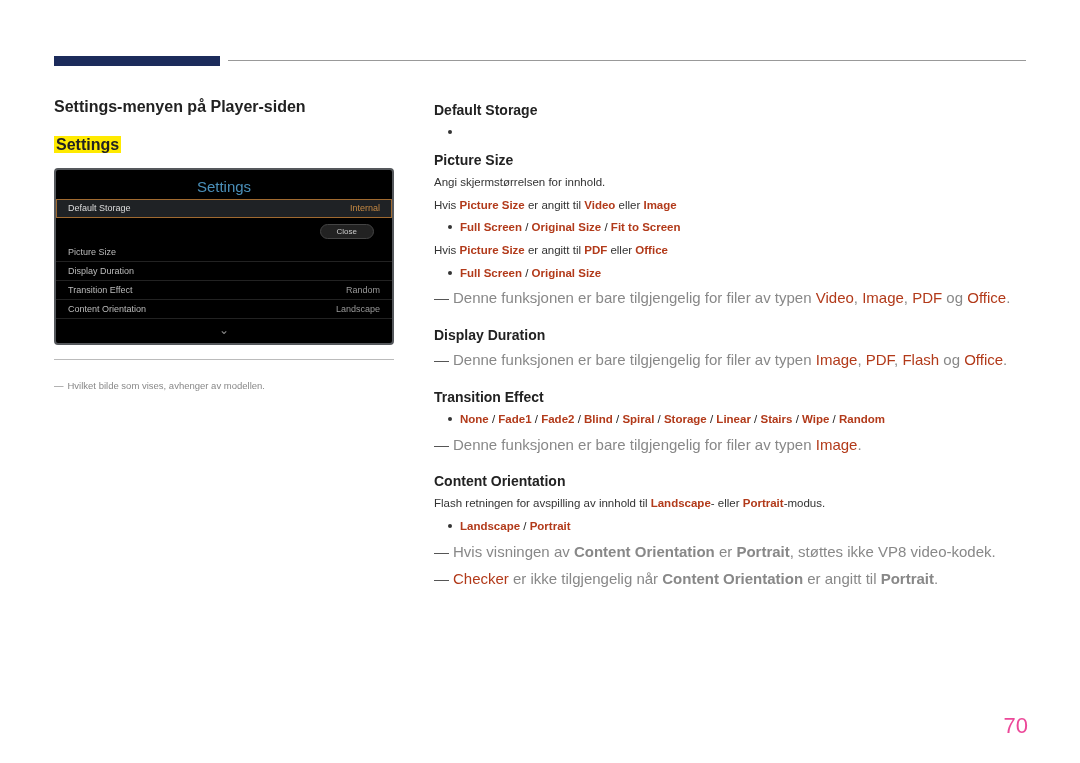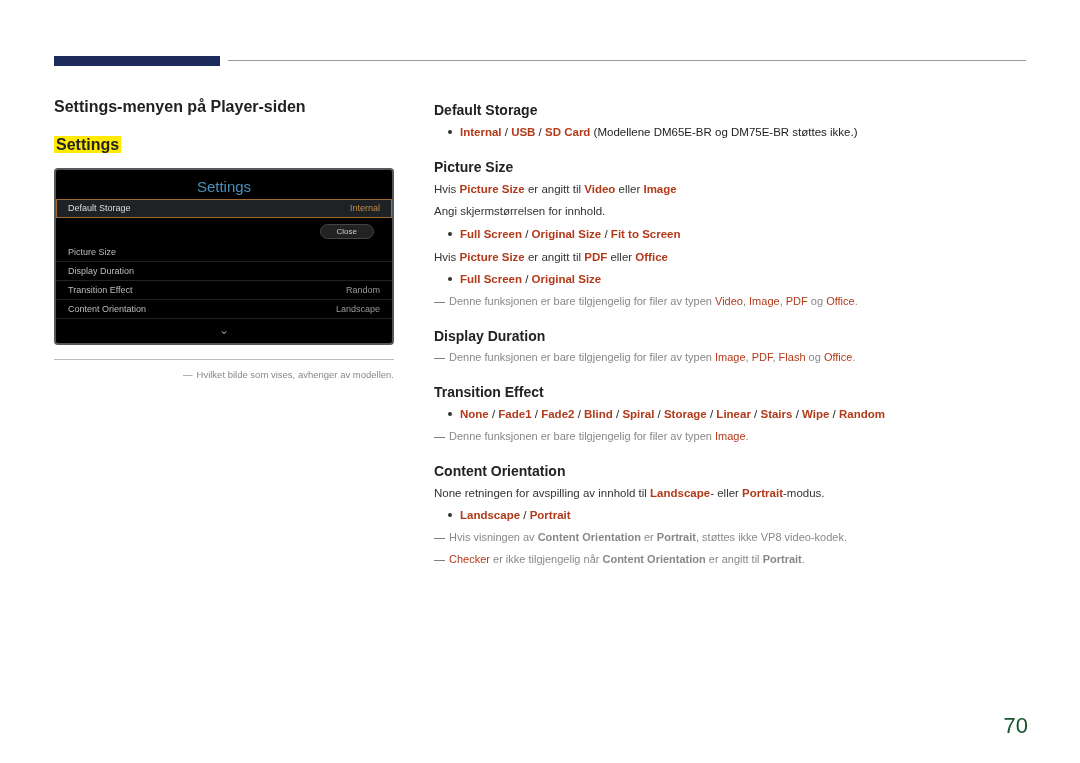--- a/index.html
+++ b/index.html
@@ -107,22 +107,21 @@
     text-align: center;
     color: #888;
     font-size: 12px;
     padding: 4px 0 6px;
   }
   .left-foot {
     margin-top: 14px;
     font-size: 9.5px;
     color: #888;
     border-top: 1px solid #bbb;
-    padding-top: 9px;
-    text-align: right;
+    padding-top: 20px;
   }
   .left-foot .dash { margin-right: 4px; }
 
   .section-h {
     font-size: 14px;
     font-weight: 700;
     color: #222;
     margin-top: 18px;
     margin-bottom: 6px;
   }
@@ -141,33 +140,33 @@
     font-size: 11.5px;
     line-height: 1.45;
   }
   .bullet-dot {
     width: 4px; height: 4px; background:#333; border-radius:50%;
     margin-top: 6px; flex:none;
   }
   .em-red { color: #b23a1a; font-weight: 600; }
   .em-red-n { color: #b23a1a; }
   .dash-note {
-    font-size: 11px;
+    font-size: 15px;
     color: #888;
     margin-bottom: 6px;
     line-height: 1.45;
   }
   .dash-note .dash { color:#555; margin-right:4px; }
   .pagenum {
     position: absolute;
     right: 52px;
     bottom: 24px;
     font-size: 22px;
     font-weight: 300;
-    color: #14532d;
+    color: #ec4899;
   }
 </style>
 </head>
 <body>
 
 <div class="corner-deco"></div>
 <div class="top-rule"></div>
 
 <div class="content-wrap">
   <div class="left-col">
@@ -207,30 +206,27 @@
     <div class="left-foot">
       <span class="dash">―</span><span>Hvilket bilde som vises, avhenger av modellen.</span>
     </div>
   </div>
 
   <div class="right-col">
 
     <div class="section-h first">Default Storage</div>
     <div class="bullet-row">
       <span class="bullet-dot"></span>
-      <span>
-        <span class="em-red">Internal</span> / <span class="em-red">USB</span> / <span class="em-red">SD Card</span><span> (Modellene DM65E-BR og DM75E-BR støttes ikke.)</span>
-      </span>
     </div>
 
     <div class="section-h">Picture Size</div>
+    <div class="body-p">Angi skjermstørrelsen for innhold.</div>
     <div class="body-p">
       <span>Hvis </span><span class="em-red">Picture Size</span><span> er angitt til </span><span class="em-red">Video</span><span> eller </span><span class="em-red">Image</span>
     </div>
-    <div class="body-p">Angi skjermstørrelsen for innhold.</div>
     <div class="bullet-row">
       <span class="bullet-dot"></span>
       <span>
         <span class="em-red">Full Screen</span> / <span class="em-red">Original Size</span> / <span class="em-red">Fit to Screen</span>
       </span>
     </div>
     <div class="body-p">
       <span>Hvis </span><span class="em-red">Picture Size</span><span> er angitt til </span><span class="em-red">PDF</span><span> eller </span><span class="em-red">Office</span>
     </div>
     <div class="bullet-row">
@@ -254,21 +250,21 @@
       <span>
         <span class="em-red">None</span> / <span class="em-red">Fade1</span> / <span class="em-red">Fade2</span> / <span class="em-red">Blind</span> / <span class="em-red">Spiral</span> / <span class="em-red">Storage</span> / <span class="em-red">Linear</span> / <span class="em-red">Stairs</span> / <span class="em-red">Wipe</span> / <span class="em-red">Random</span>
       </span>
     </div>
     <div class="dash-note">
       <span class="dash">―</span><span>Denne funksjonen er bare tilgjengelig for filer av typen </span><span class="em-red-n">Image</span>.
     </div>
 
     <div class="section-h">Content Orientation</div>
     <div class="body-p">
-      <span>None retningen for avspilling av innhold til </span><span class="em-red">Landscape</span><span>- eller </span><span class="em-red">Portrait</span><span>-modus.</span>
+      <span>Flash retningen for avspilling av innhold til </span><span class="em-red">Landscape</span><span>- eller </span><span class="em-red">Portrait</span><span>-modus.</span>
     </div>
     <div class="bullet-row">
       <span class="bullet-dot"></span>
       <span>
         <span class="em-red">Landscape</span> / <span class="em-red">Portrait</span>
       </span>
     </div>
     <div class="dash-note">
       <span class="dash">―</span><span>Hvis visningen av </span><b>Content Orientation</b><span> er </span><b>Portrait</b><span>, støttes ikke VP8 video-kodek.</span>
     </div>

